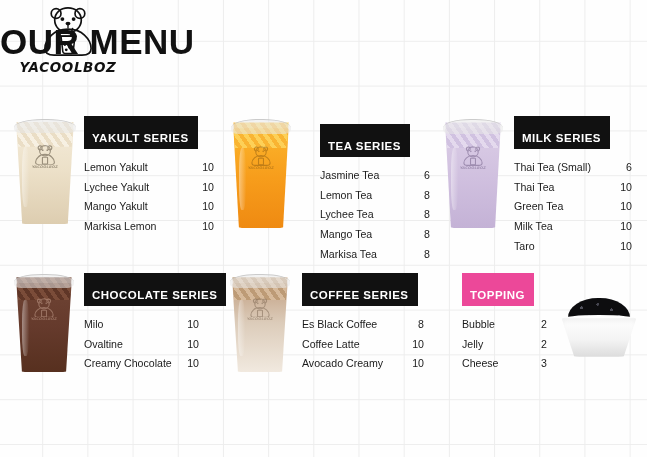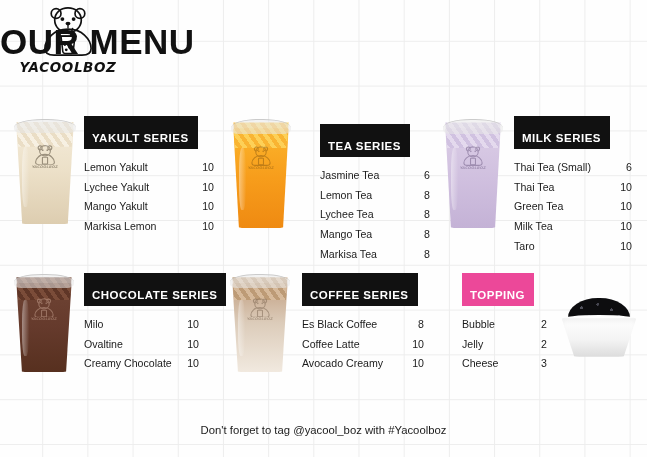--- a/index.html
+++ b/index.html
@@ -462,15 +462,14 @@
       </div>
     </div>
   </div>
 
   <div class="bowl-wrap" style="left:560px; top:296px; width:78px; height:62px;">
     <div class="bowl-pearls"></div>
     <div class="bowl-rim"></div>
     <div class="bowl-body"></div>
   </div>
 
-  <div class="footer-note">Don't forget to tag @yacool_boz with #Yacoolboz</div>
 
 </div>
 
 </body></html>

